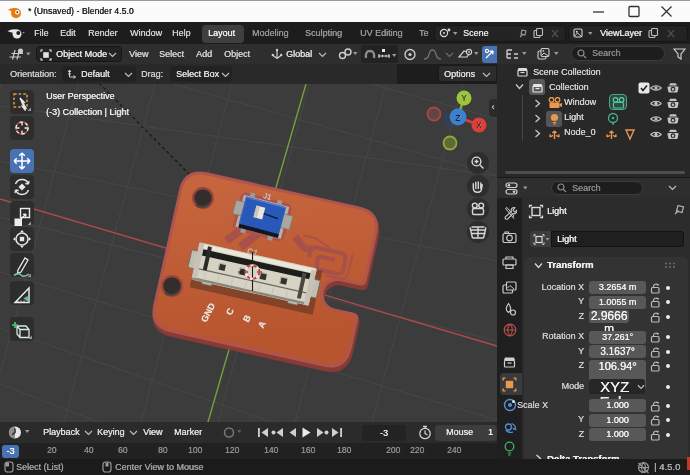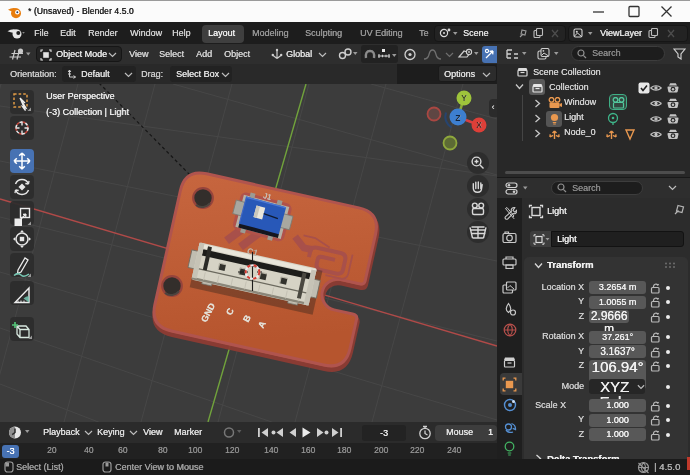--- a/index.html
+++ b/index.html
@@ -416,21 +416,21 @@
     <div class="abs" style="left:2px;top:1.5px;width:17px;height:13px;background:#4772b3;border-radius:3px;color:#fff;text-align:center;line-height:13px;font-size:9px">-3</div>
     <div class="abs" style="left:47px;top:2px">20</div>
     <div class="abs" style="left:84px;top:2px">40</div>
     <div class="abs" style="left:118px;top:2px">60</div>
     <div class="abs" style="left:158px;top:2px">80</div>
     <div class="abs" style="left:188px;top:2px">100</div>
     <div class="abs" style="left:225px;top:2px">120</div>
     <div class="abs" style="left:264px;top:2px">140</div>
     <div class="abs" style="left:301px;top:2px">160</div>
     <div class="abs" style="left:337px;top:2px">180</div>
-    <div class="abs" style="left:374px;top:2px">200</div>
+    <div class="abs" style="left:386px;top:2px">200</div>
     <div class="abs" style="left:410px;top:2px">220</div>
     <div class="abs" style="left:447px;top:2px">240</div>
   </div>
   <div id="outliner" class="abs" style="color:#d4d4d4">
     <svg class="abs" style="left:19px;top:2px" width="13" height="12" viewBox="0 0 13 12">
       <path d="M1.5 4.5 h10 l-1 -2.5 h-8 Z" fill="#dcdcdc"></path>
       <rect x="2" y="4.5" width="9" height="5.5" rx="0.8" fill="none" stroke="#dcdcdc" stroke-width="1.2"></rect>
       <path d="M4.5 6.5 h4" stroke="#dcdcdc" stroke-width="1.2"></path>
     </svg>
     <div class="abs txt" style="left:36px;top:2px">Scene Collection</div>
@@ -657,33 +657,33 @@
       </svg>
     <div class="abs" style="left:169px;top:157px;width:4px;height:4px;border-radius:2px;background:#ededed"></div>
     <div class="abs txt" style="left:20px;top:166.5px;width:67px;text-align:right;color:#cdcdcd">Y</div>
     <div class="abs field" style="left:92px;top:167px;width:57px;height:13px;line-height:13px;font-size:10px">3.1637°</div>
     <svg class="abs" style="left:153px;top:167.5px" width="12" height="12" viewBox="0 0 12 12">
         <rect x="1.5" y="5.5" width="7.5" height="5.5" rx="1" fill="none" stroke="#b9b9b9" stroke-width="1.2"></rect>
         <path d="M3.5 5.5 V4.6 a2.4 2.4 0 0 1 4.3 -1.5 l0.9 -0.8" fill="none" stroke="#b9b9b9" stroke-width="1.2"></path>
       </svg>
     <div class="abs" style="left:169px;top:171.5px;width:4px;height:4px;border-radius:2px;background:#ededed"></div>
     <div class="abs txt" style="left:20px;top:181px;width:67px;text-align:right;color:#cdcdcd">Z</div>
-    <div class="abs field" style="left:92px;top:181.5px;width:57px;height:29px;line-height:13px;font-size:15px">106.94°</div>
+    <div class="abs field" style="left:92px;top:181.5px;width:57px;height:29px;line-height:13px;font-size:11px">106.94°</div>
     <svg class="abs" style="left:153px;top:182px" width="12" height="12" viewBox="0 0 12 12">
         <rect x="1.5" y="5.5" width="7.5" height="5.5" rx="1" fill="none" stroke="#b9b9b9" stroke-width="1.2"></rect>
         <path d="M3.5 5.5 V4.6 a2.4 2.4 0 0 1 4.3 -1.5 l0.9 -0.8" fill="none" stroke="#b9b9b9" stroke-width="1.2"></path>
       </svg>
     <div class="abs" style="left:169px;top:186px;width:4px;height:4px;border-radius:2px;background:#ededed"></div>
     <div class="abs txt" style="left:20px;top:201.5px;width:67px;text-align:right;color:#cdcdcd">Mode</div>
     <div class="abs" style="left:92px;top:201px;width:56px;height:15px;background:#262626;border-radius:3px;color:#efefef;text-align:center;line-height:15px;font-size:15px;text-indent:-5px">XYZ Euler</div>
     <svg class="abs" style="left:140px;top:206px" width="8" height="6" viewBox="0 0 9 6">
         <path d="M1 1 L4.5 4.5 L8 1" stroke="#bdbdbd" stroke-width="1.3" fill="none"></path>
       </svg>
     <div class="abs" style="left:169px;top:206.5px;width:4px;height:4px;border-radius:2px;background:#ededed"></div>
-    <div class="abs txt" style="left:20px;top:220.5px;width:67px;text-align:center;color:#cdcdcd">Scale X</div>
+    <div class="abs txt" style="left:20px;top:220.5px;width:67px;text-align:left;color:#cdcdcd">Scale X</div>
     <div class="abs field" style="left:92px;top:221px;width:57px;height:13px;line-height:13px;font-size:9px">1.000</div>
     <svg class="abs" style="left:153px;top:221.5px" width="12" height="12" viewBox="0 0 12 12">
         <rect x="1.5" y="5.5" width="7.5" height="5.5" rx="1" fill="none" stroke="#b9b9b9" stroke-width="1.2"></rect>
         <path d="M3.5 5.5 V4.6 a2.4 2.4 0 0 1 4.3 -1.5 l0.9 -0.8" fill="none" stroke="#b9b9b9" stroke-width="1.2"></path>
       </svg>
     <div class="abs" style="left:169px;top:225.5px;width:4px;height:4px;border-radius:2px;background:#ededed"></div>
     <div class="abs txt" style="left:20px;top:235px;width:67px;text-align:right;color:#cdcdcd">Y</div>
     <div class="abs field" style="left:92px;top:235.5px;width:57px;height:13px;line-height:13px;font-size:9px">1.000</div>
     <svg class="abs" style="left:153px;top:236px" width="12" height="12" viewBox="0 0 12 12">
         <rect x="1.5" y="5.5" width="7.5" height="5.5" rx="1" fill="none" stroke="#b9b9b9" stroke-width="1.2"></rect>

